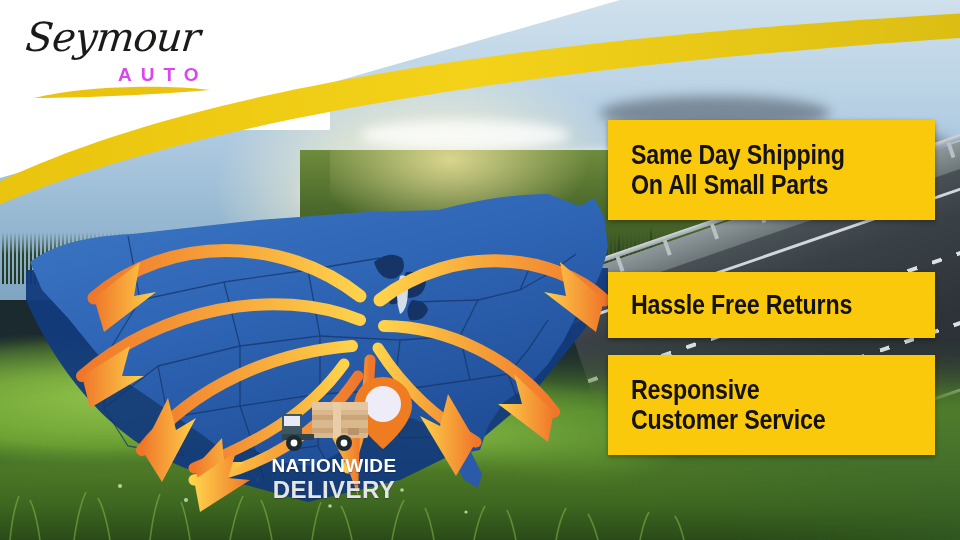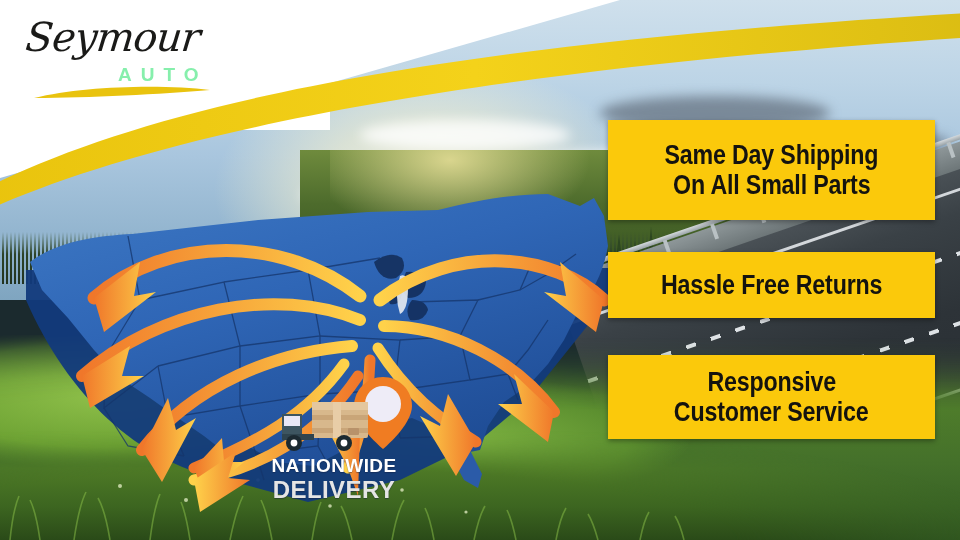--- a/index.html
+++ b/index.html
@@ -54,44 +54,44 @@
   .whitewedge{position:absolute;left:0;top:0;width:620px;height:180px;background:#fff;
      clip-path:polygon(0 0,620px 0,0 178px);}
   .whitewedge2{position:absolute;left:0;top:0;width:330px;height:130px;background:#fff;}
   .swoosh{position:absolute;left:-60px;top:-10px;width:1080px;height:230px;overflow:visible;}
 
   
   .logo{position:absolute;left:22px;top:12px;width:230px;height:96px;}
   .logo-script{position:absolute;left:4px;top:2px;font-family:"DejaVu Serif",serif;font-style:italic;
      font-size:40px;color:#1a1a18;letter-spacing:-1px;transform:skewX(-6deg);}
   .logo-auto{position:absolute;left:96px;top:52px;font-family:"Liberation Sans",sans-serif;font-weight:bold;
-     font-size:19px;color:#86efac;letter-spacing:9px;}
+     font-size:19px;color:#d946ef;letter-spacing:9px;}
   .logo-underline{position:absolute;left:10px;top:72px;width:180px;height:16px;}
 
   
   .mapwrap{position:absolute;left:8px;top:150px;width:640px;height:360px;}
   .mapsvg{position:absolute;left:0;top:0;}
 
   
   .pin{position:absolute;left:344px;top:225px;width:62px;height:76px;}
   .truck{position:absolute;left:270px;top:248px;width:96px;height:56px;}
   .caption{position:absolute;left:256px;top:306px;width:140px;text-align:center;line-height:1;}
   .cap1{font-family:"Liberation Sans",sans-serif;font-weight:bold;font-size:19px;color:#ffffff;
      letter-spacing:.4px;text-shadow:0 1px 1px rgba(20,30,60,.45);}
   .cap2{font-family:"Liberation Sans",sans-serif;font-weight:bold;font-size:24px;color:#e5e5e5;
      letter-spacing:.4px;margin-top:3px;text-shadow:0 1px 1px rgba(20,30,60,.45);}
 
   
   .banner{position:absolute;background:#fbc90b;display:flex;flex-direction:column;
-     align-items:center;justify-content:center;box-shadow:0 2px 5px rgba(0,0,0,.35);}
+     justify-content:center;box-shadow:0 2px 5px rgba(0,0,0,.35);}
   .banner .ln{font-family:"Liberation Sans",sans-serif;font-weight:bold;color:#14130f;
      font-size:27px;line-height:1.12;letter-spacing:-.2px;transform:scaleX(.86);white-space:nowrap;}
   #banner-1{left:608px;top:120px;width:327px;height:100px;}
-  #banner-2{left:608px;top:252px;width:327px;height:66px;}
-  #banner-3{left:608px;top:355px;width:327px;height:84px;}
+  #banner-2{left:608px;top:272px;width:327px;height:66px;}
+  #banner-3{left:608px;top:355px;width:327px;height:100px;}
 </style>
 </head>
 <body>
 
 <div class="stage">
 
   <div class="photo">
     <div class="sky"></div>
 
     <div class="cloud" style="left:360px;top:120px;width:210px;height:30px;"></div>

